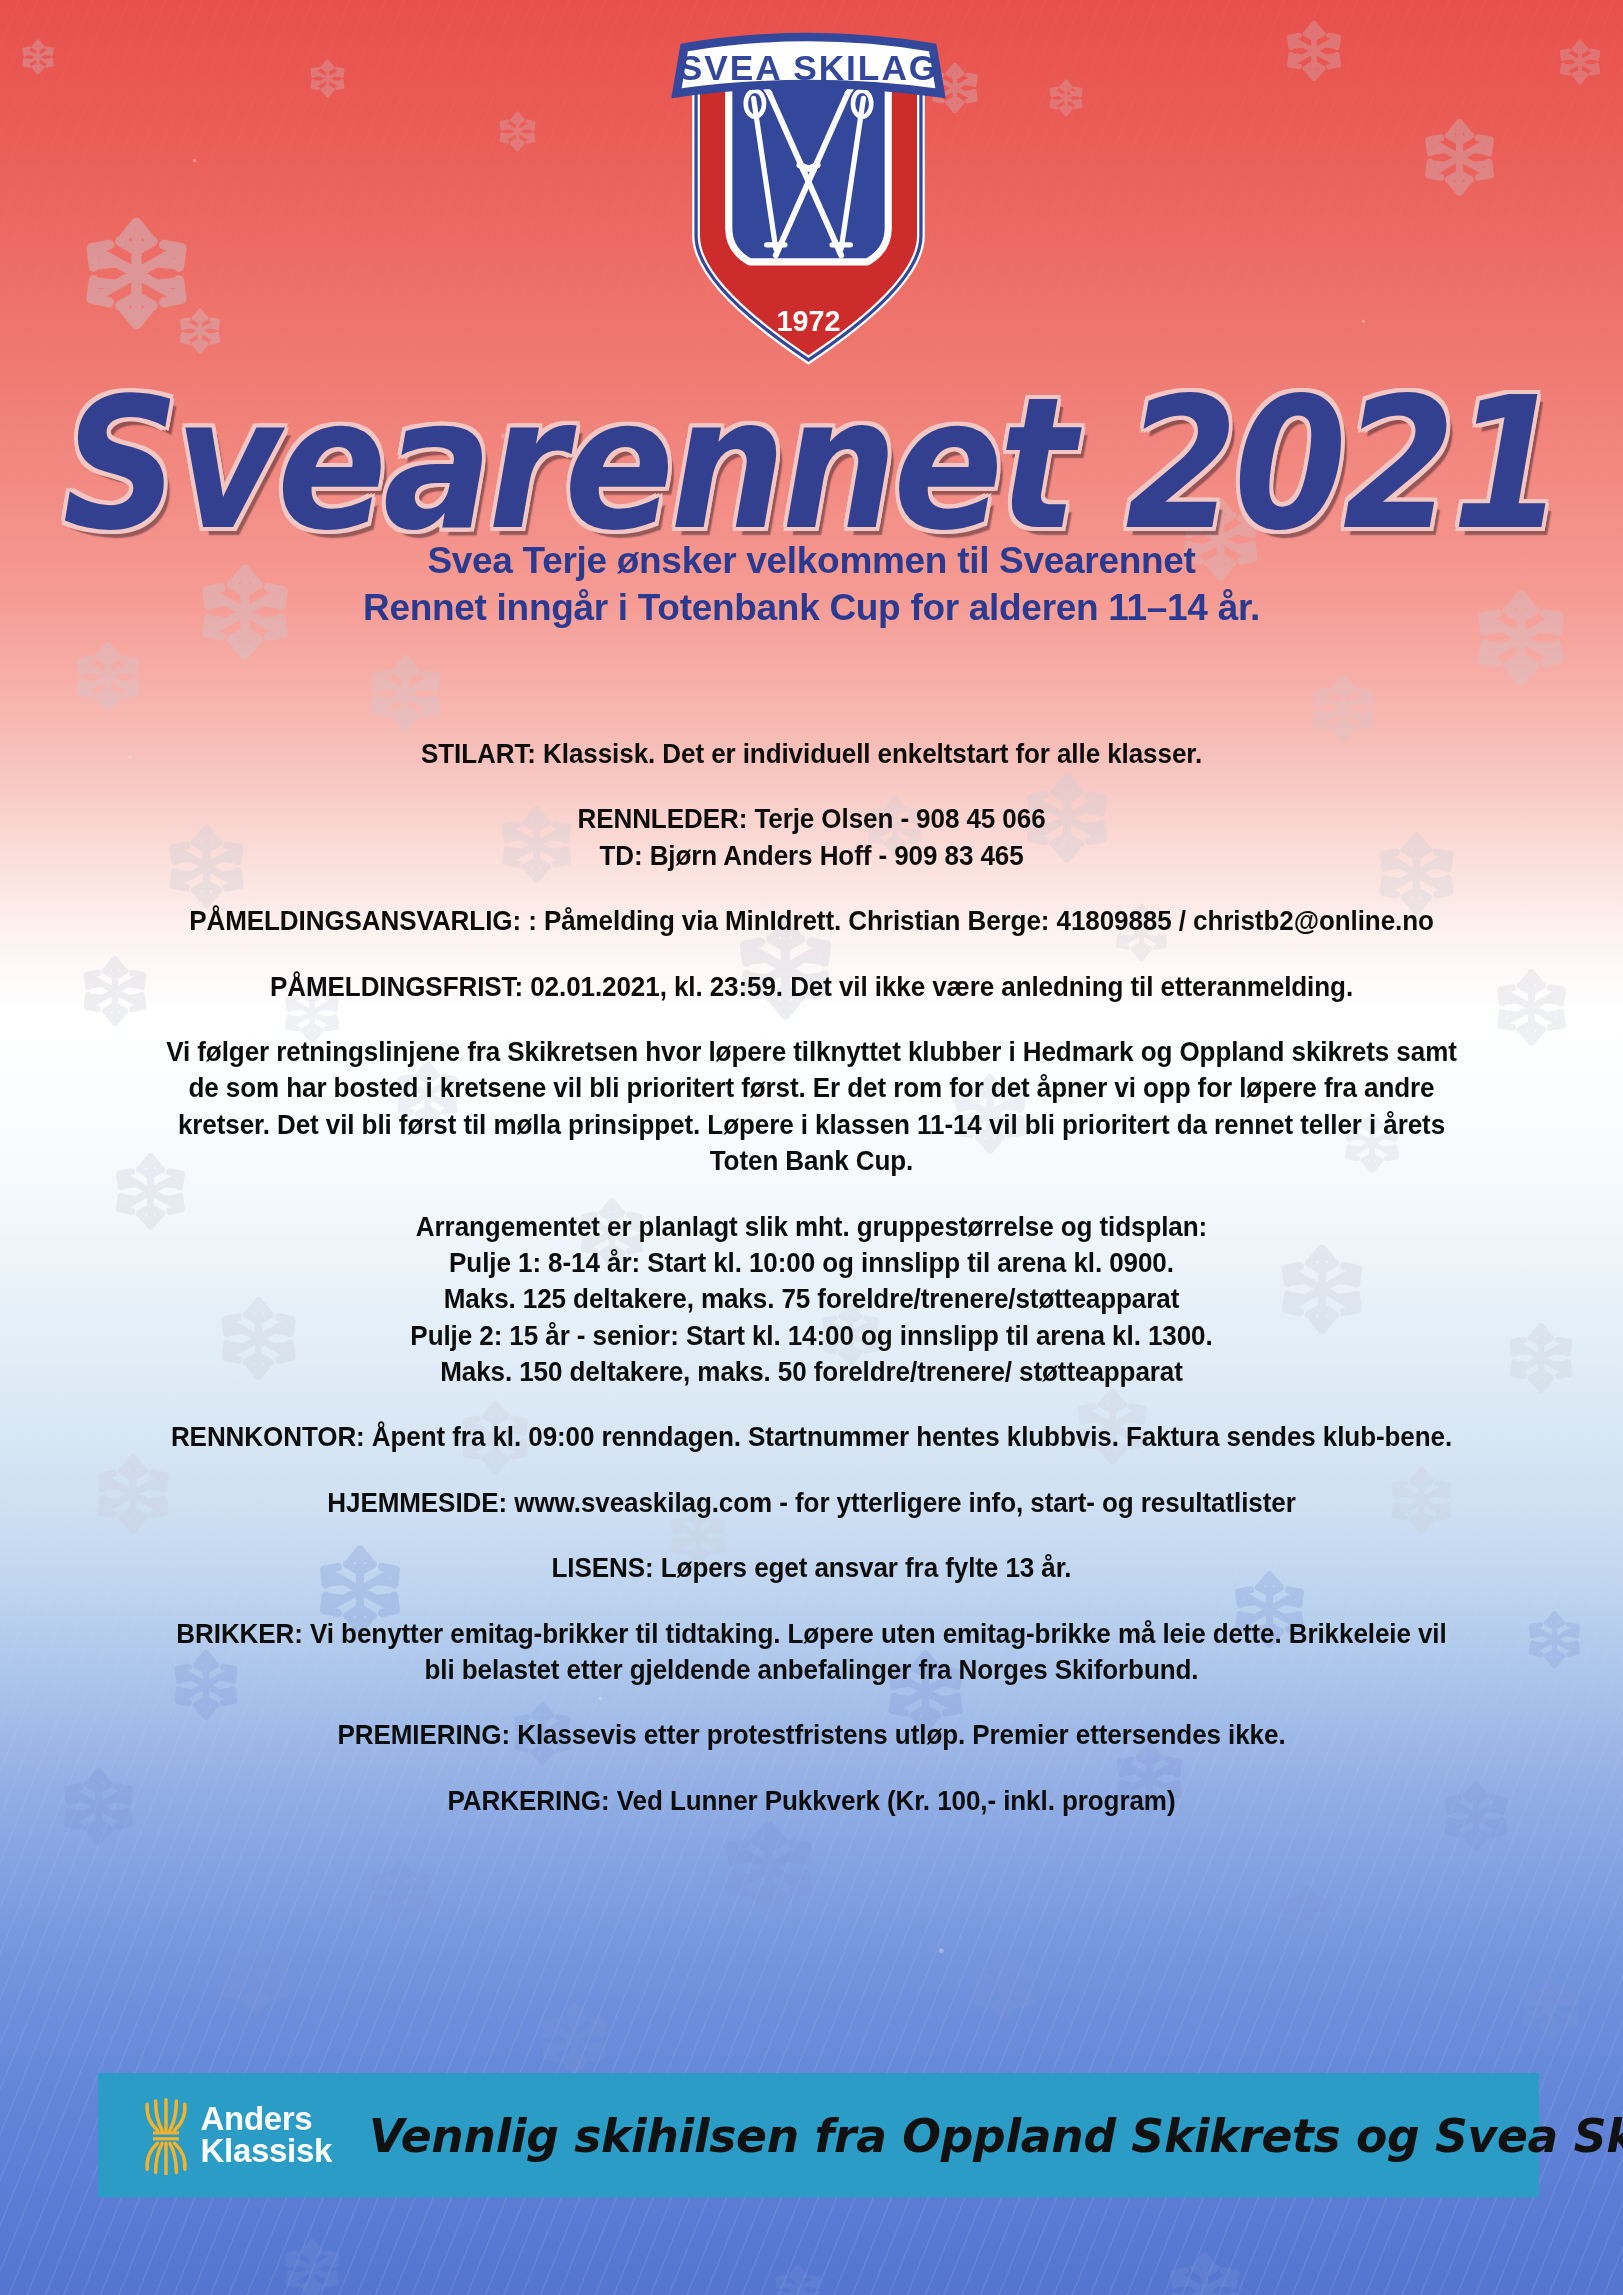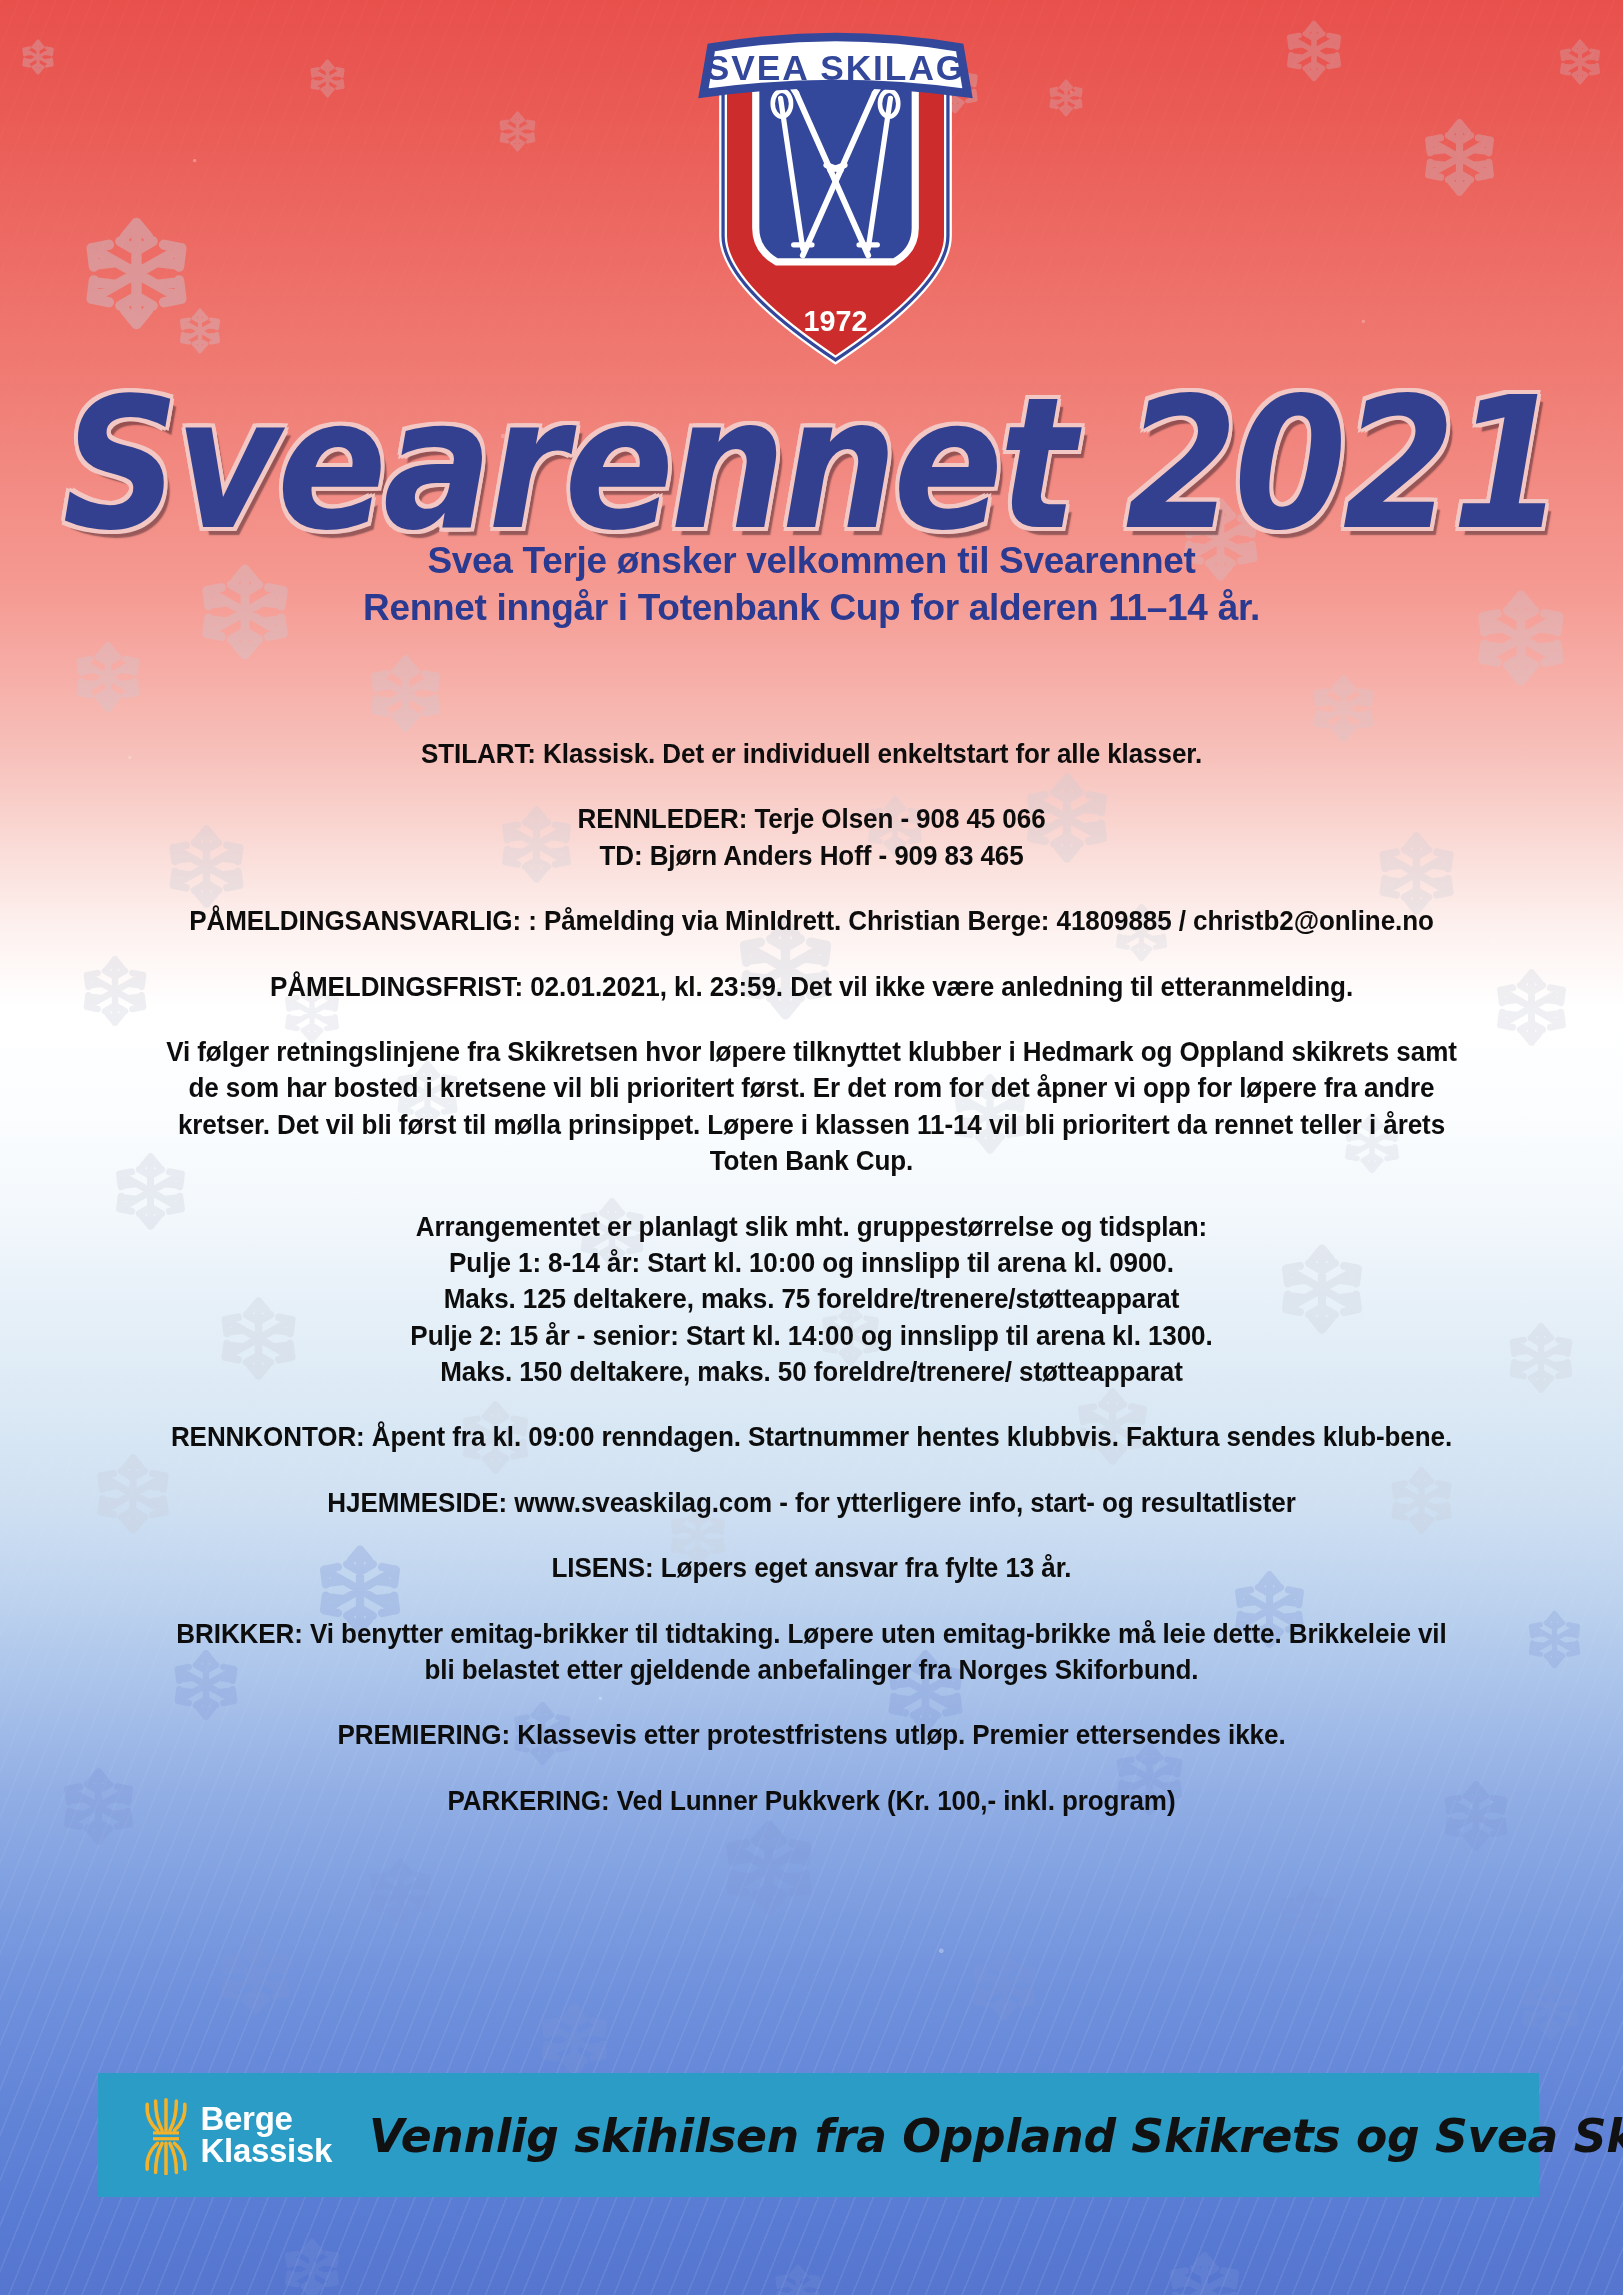--- a/index.html
+++ b/index.html
@@ -56,21 +56,21 @@
     background-image:repeating-linear-gradient(112deg,
       rgba(255,255,255,.30) 0px, rgba(255,255,255,.30) 1.3px,
       rgba(255,255,255,0) 2px, rgba(255,255,255,0) 17px);
     mask-image:linear-gradient(to bottom, rgba(0,0,0,.25) 0%, rgba(0,0,0,0) 28%, rgba(0,0,0,0) 55%, rgba(0,0,0,.85) 92%, rgba(0,0,0,.95) 100%);
     -webkit-mask-image:linear-gradient(to bottom, rgba(0,0,0,.25) 0%, rgba(0,0,0,0) 28%, rgba(0,0,0,0) 55%, rgba(0,0,0,.85) 92%, rgba(0,0,0,.95) 100%);
   }
   .flake{position:absolute;pointer-events:none;line-height:1;}
   .flake svg{display:block;}
 
   
-  #crest{position:absolute;left:672px;top:19.6px;width:327px;height:353px;}
+  #crest{position:absolute;left:645px;top:19.6px;width:327px;height:353px;}
 
   
   #title{
     position:absolute;left:0;top:359px;width:1623px;text-align:center;
     font-family:"DejaVu Sans", sans-serif;
     font-weight:bold;font-style:italic;
     font-size:162px;letter-spacing:-3.9px;
     color:#32408f;
     transform:scaleY(1.12);transform-origin:center top;
     text-shadow:
@@ -541,21 +541,21 @@
           <path d="M37 119 L37 72"></path>
           <path d="M53 117 Q53 90 43 72"></path>
           <path d="M66 112 Q68 88 50 72"></path>
         </g>
         <g stroke="#f3b229" stroke-width="5" stroke-linecap="butt">
           <path d="M17 56 H57"></path>
           <path d="M17 65 H57"></path>
         </g>
       </svg>
       <div id="bankname">
-        <div>Berge</div>
+        <div>Anders</div>
         <div>Klassisk</div>
       </div>
     </div>
     <div id="greeting">Vennlig skihilsen fra  Oppland Skikrets og Svea Skilag!</div>
   </div>
 
 </div>
 
 
 </body></html>

